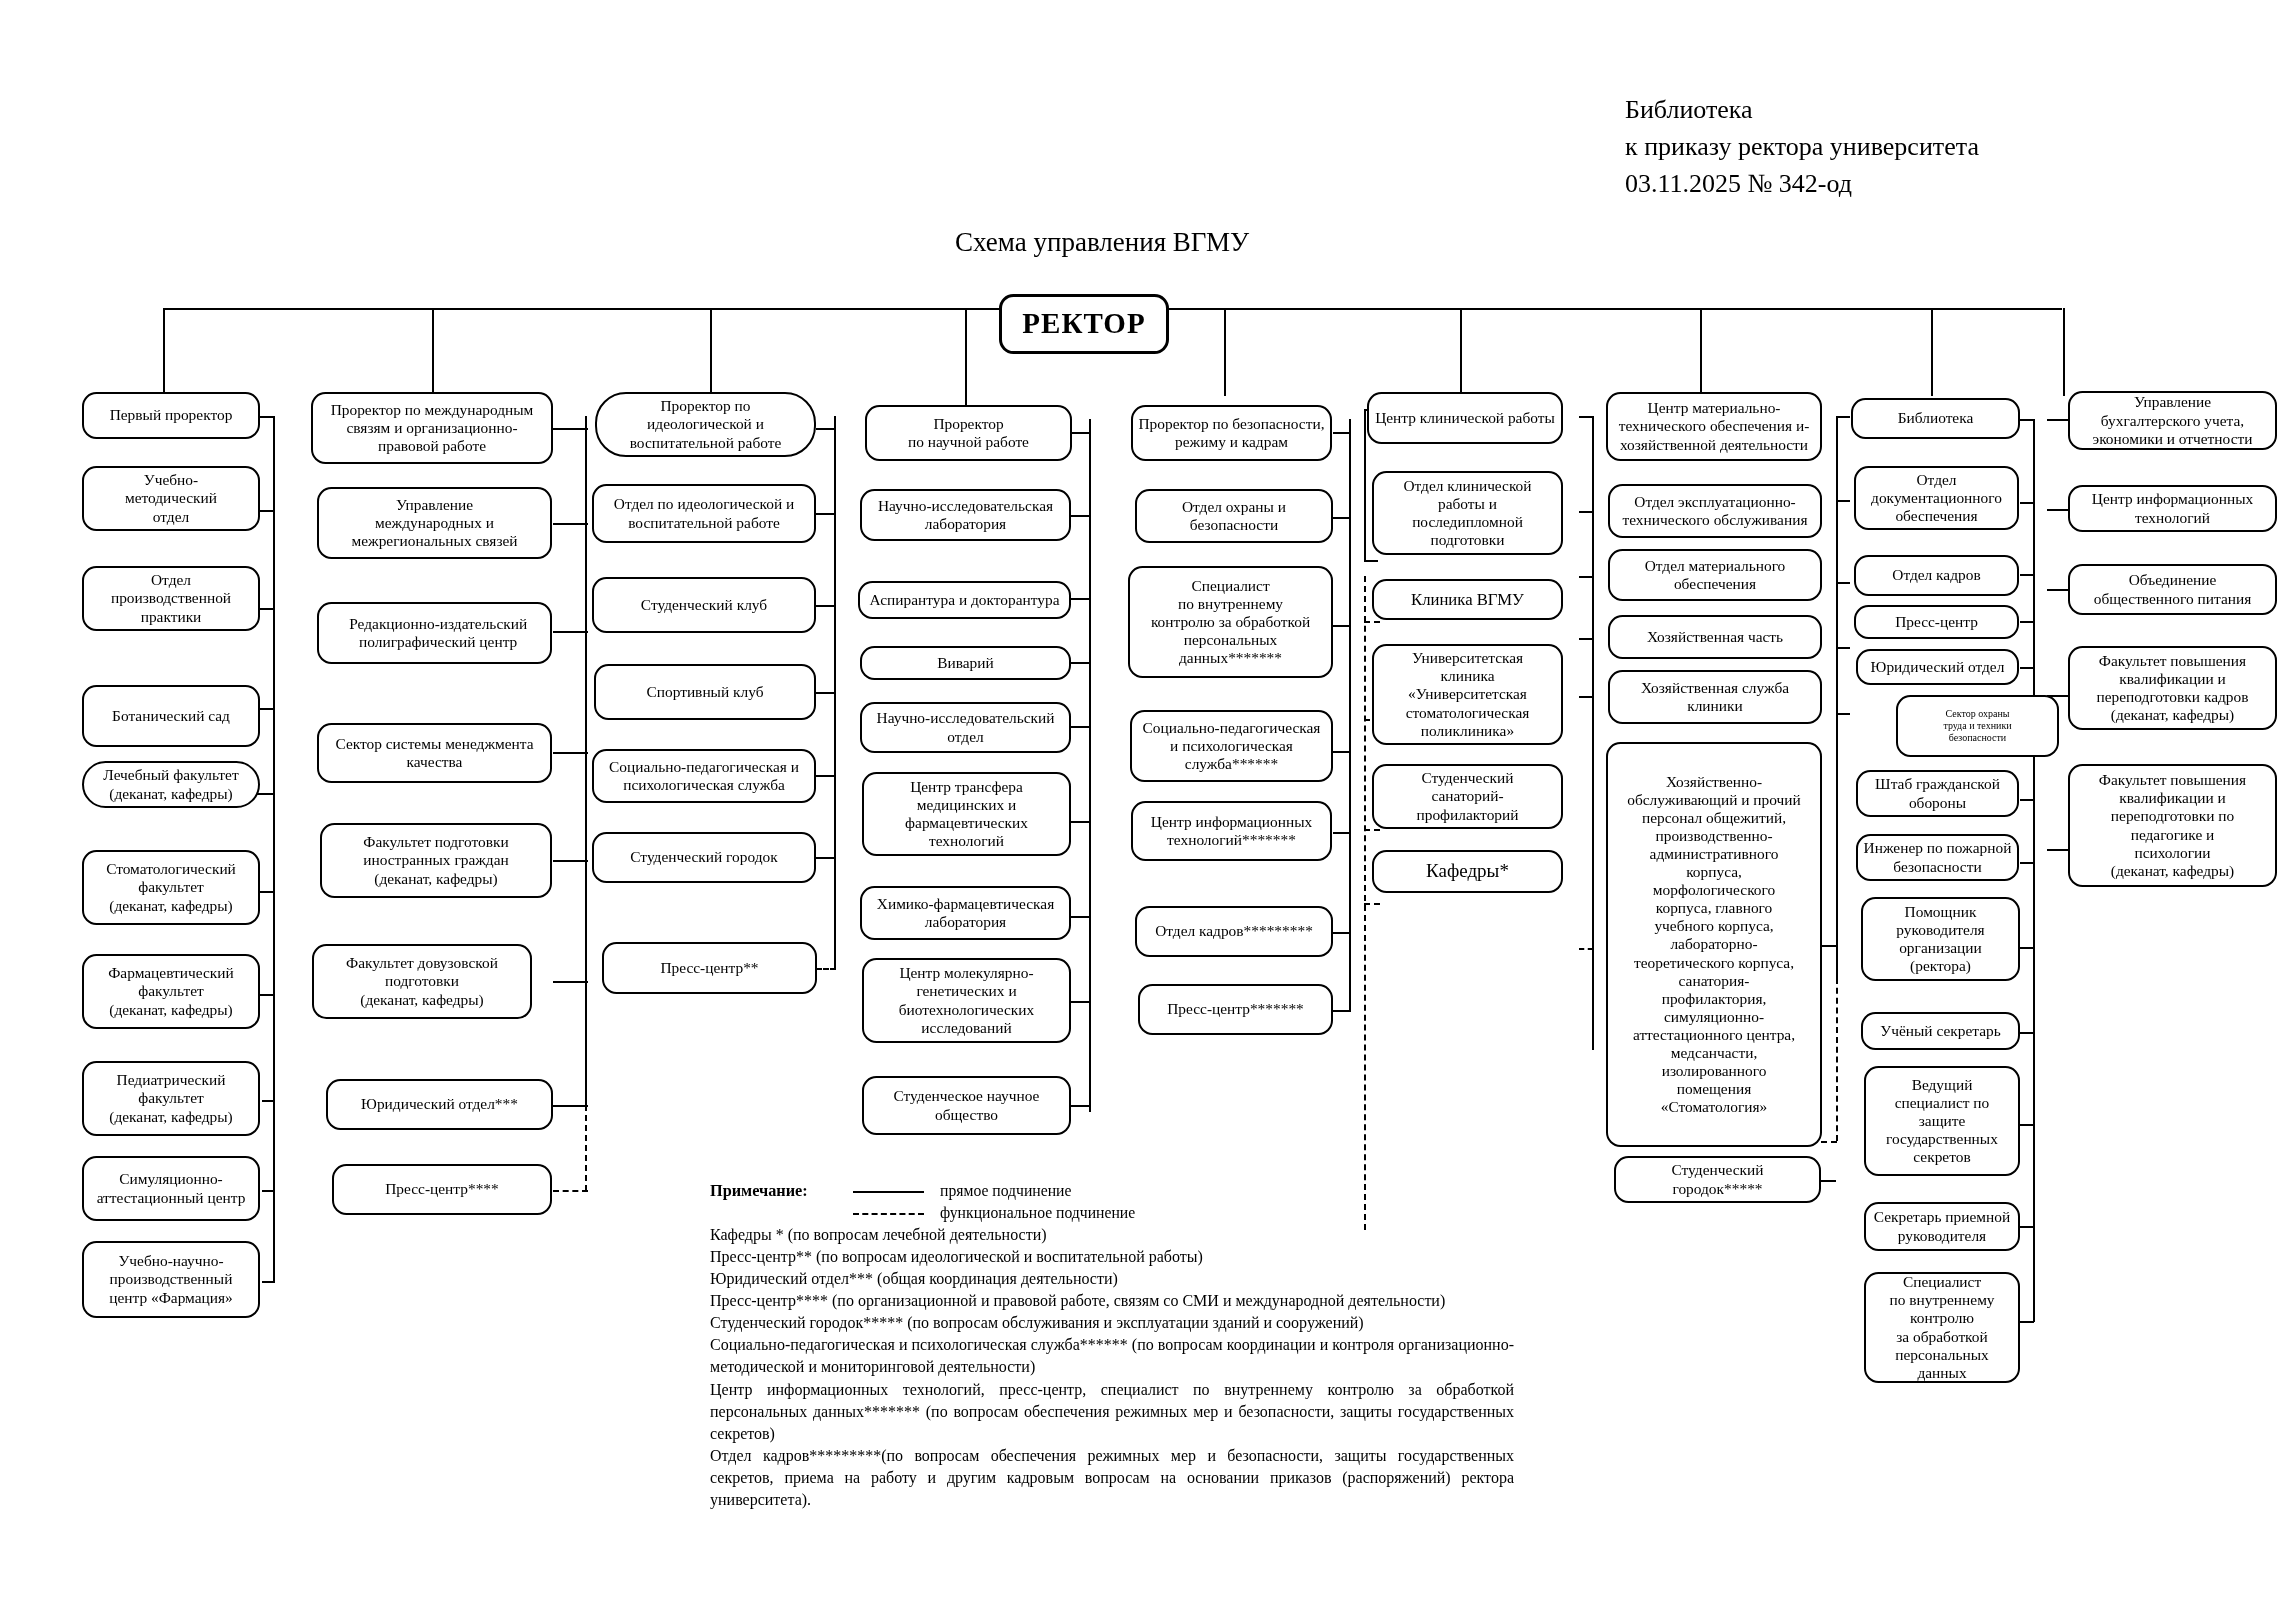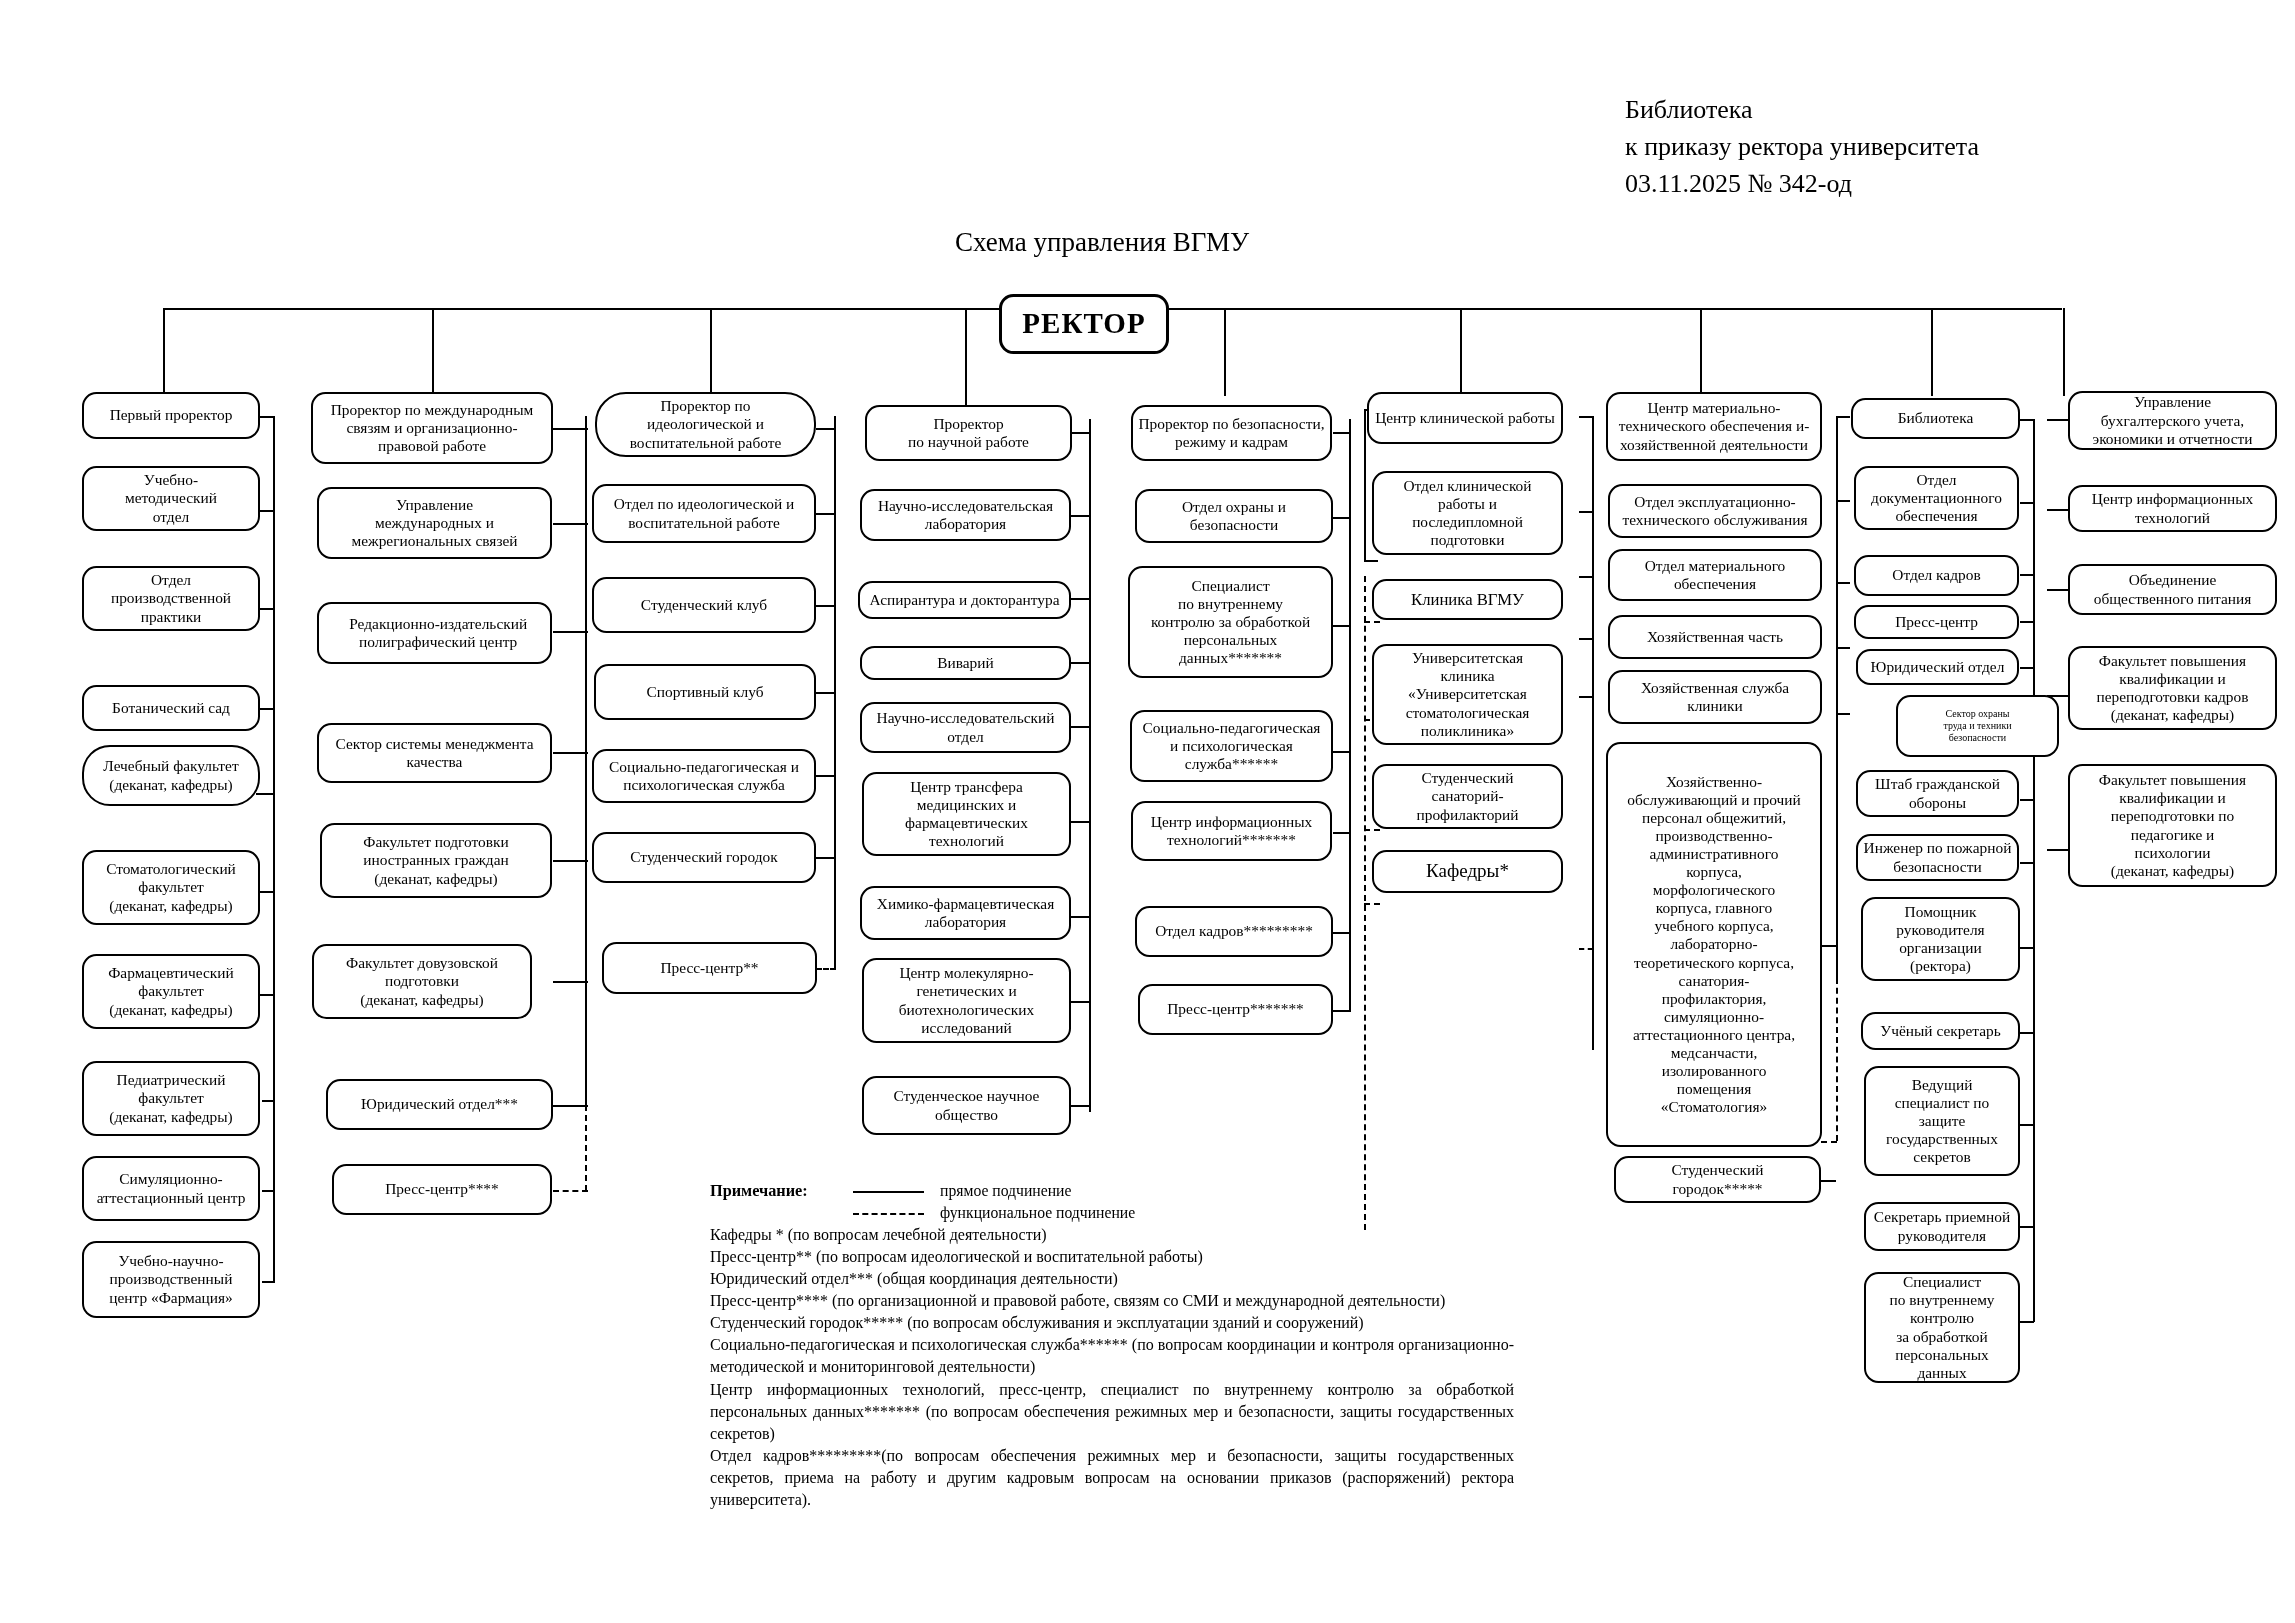--- a/index.html
+++ b/index.html
@@ -75,24 +75,24 @@
 
   <div class="box s23" style="left:82px;top:392px;width:178px;height:47px;">
       <span>Первый проректор</span>
     </div>
   <div class="box s23" style="left:82px;top:466px;width:178px;height:65px;">
       <span>Учебно-<br>методический<br>отдел</span>
     </div>
   <div class="box s23" style="left:82px;top:566px;width:178px;height:65px;">
       <span>Отдел<br>производственной<br>практики</span>
     </div>
-  <div class="box s23" style="left:82px;top:685px;width:178px;height:46px;">
+  <div class="box s23" style="left:82px;top:685px;width:178px;height:62px;">
       <span>Ботанический сад</span>
     </div>
-  <div class="box s23" style="left:82px;top:745px;width:178px;height:61px;border-radius:28px;">
+  <div class="box s23" style="left:82px;top:761px;width:178px;height:47px;border-radius:28px;">
       <span>Лечебный факультет<br>(деканат, кафедры)</span>
     </div>
   <div class="box s23" style="left:82px;top:850px;width:178px;height:75px;">
       <span>Стоматологический<br>факультет<br>(деканат, кафедры)</span>
     </div>
   <div class="box s23" style="left:82px;top:954px;width:178px;height:75px;">
       <span>Фармацевтический<br>факультет<br>(деканат, кафедры)</span>
     </div>
   <div class="box s23" style="left:82px;top:1061px;width:178px;height:75px;">
       <span>Педиатрический<br>факультет<br>(деканат, кафедры)</span>

